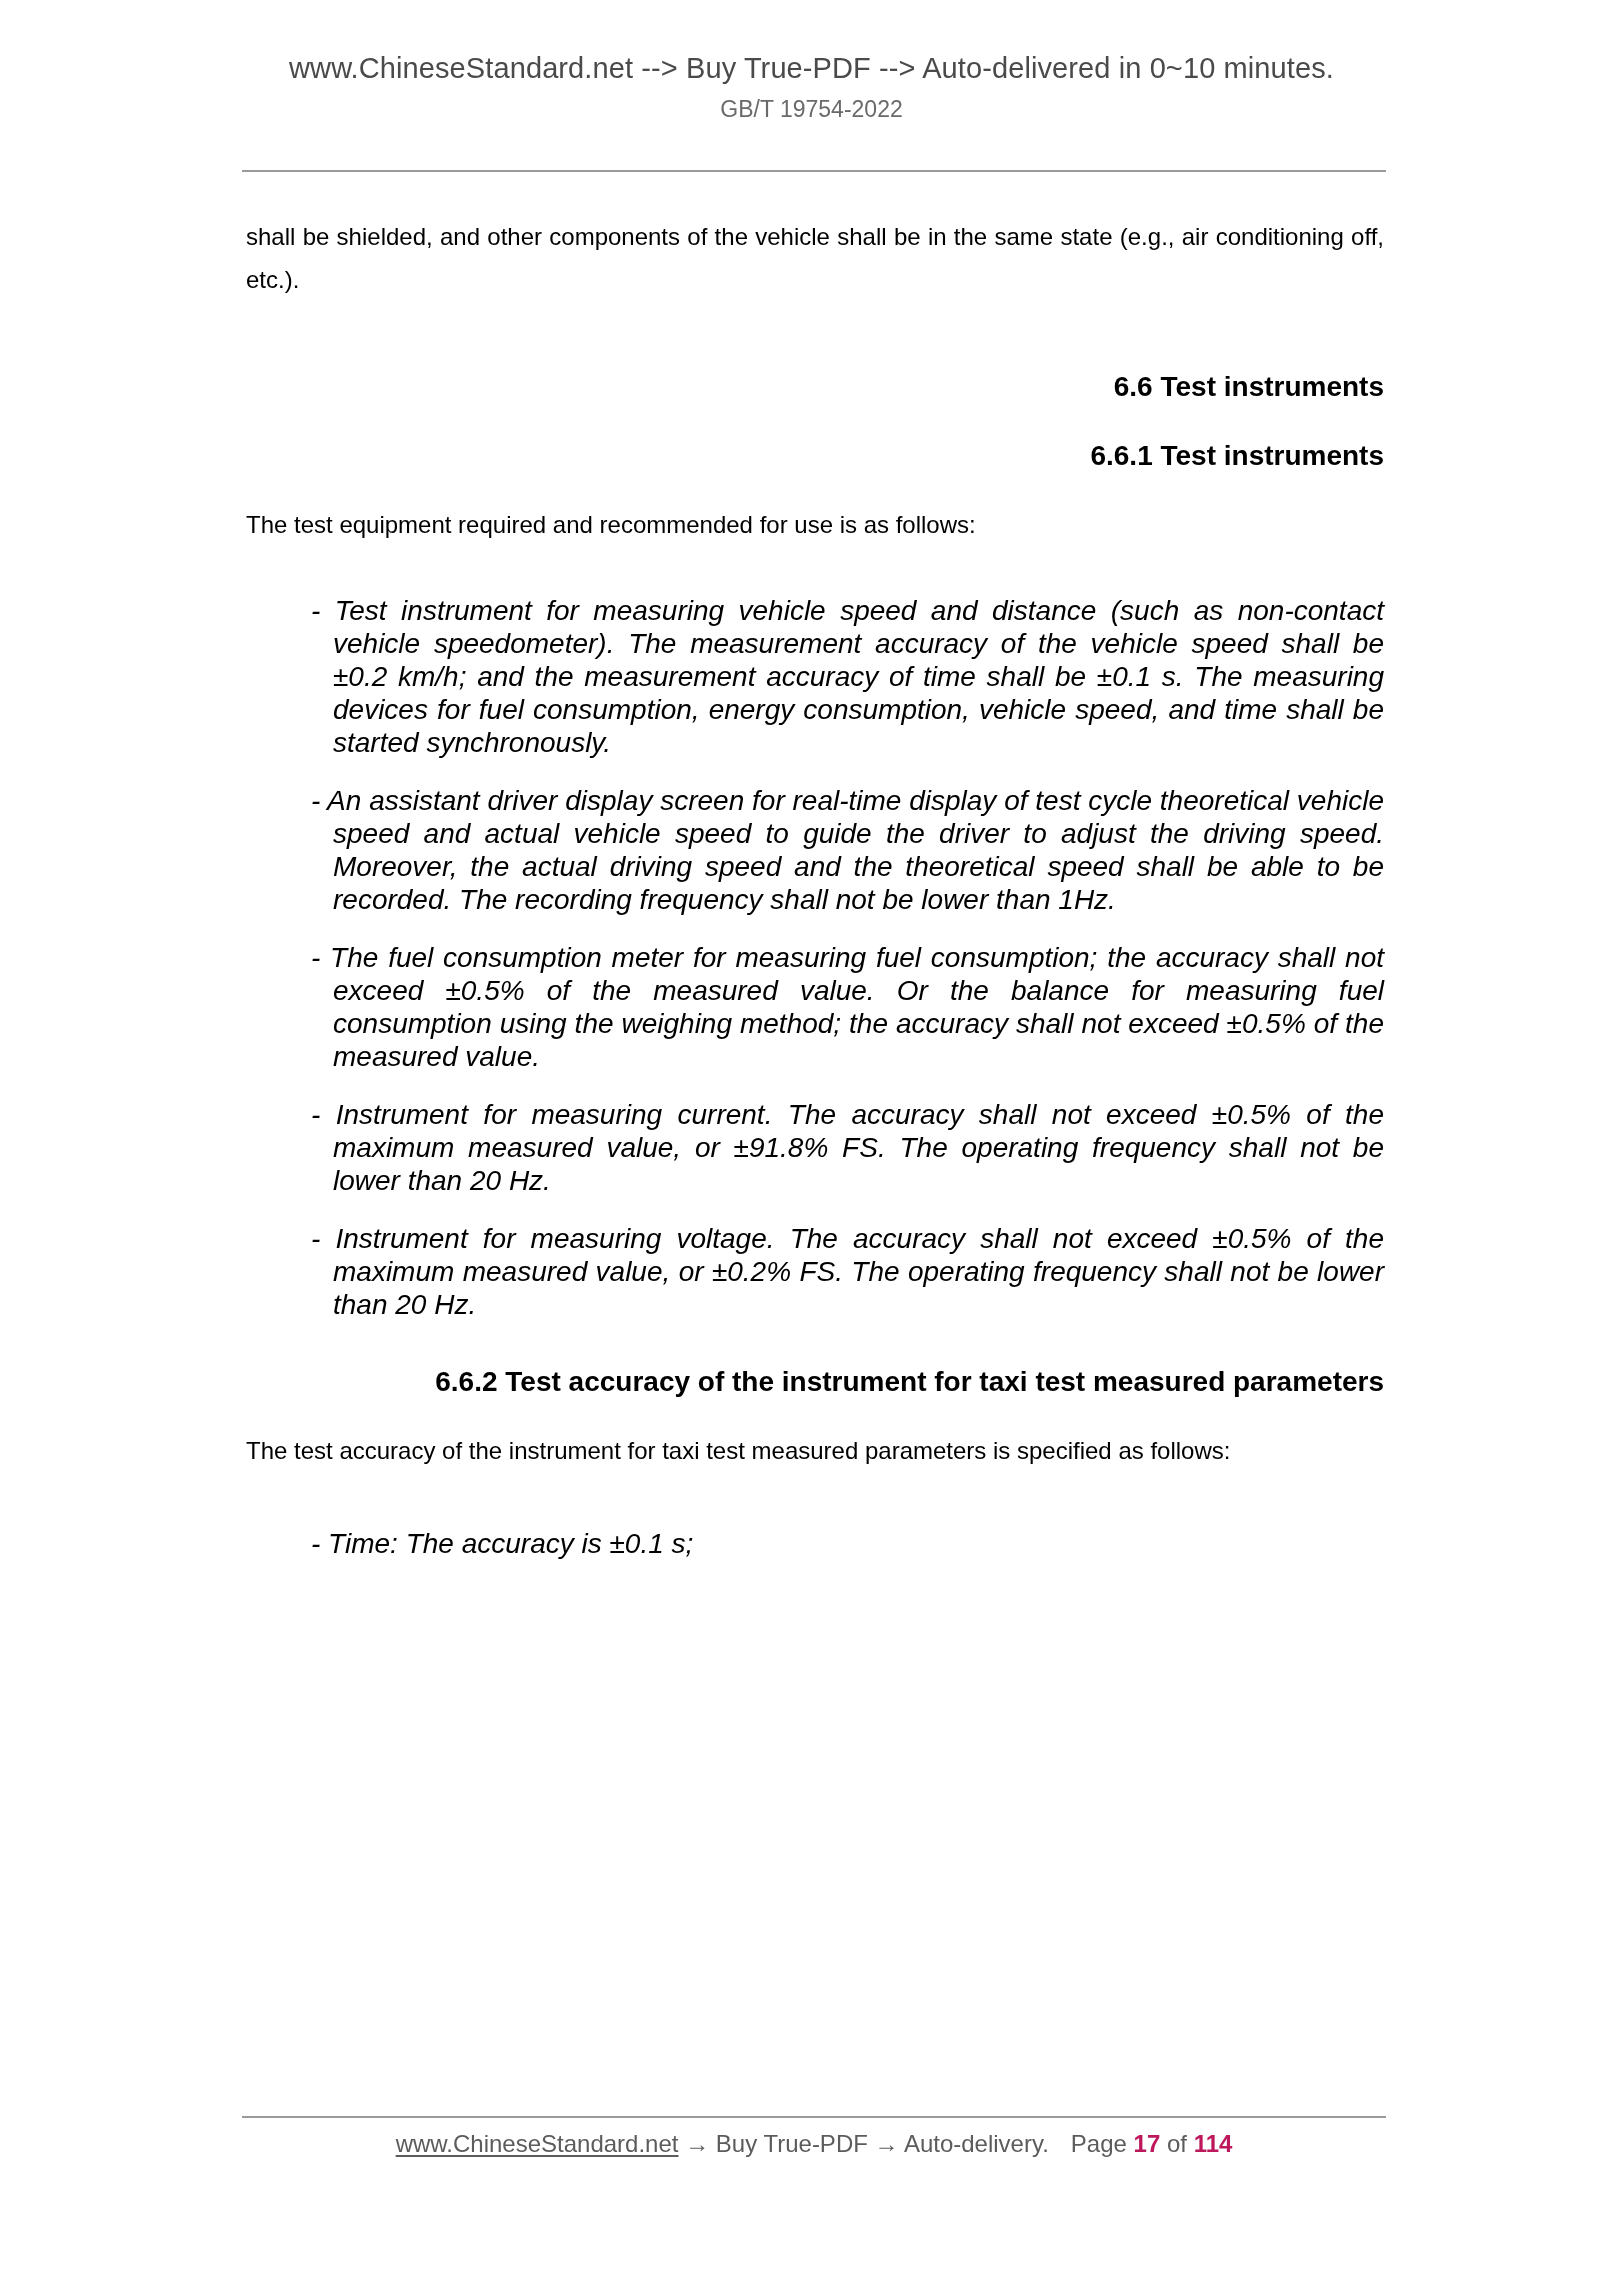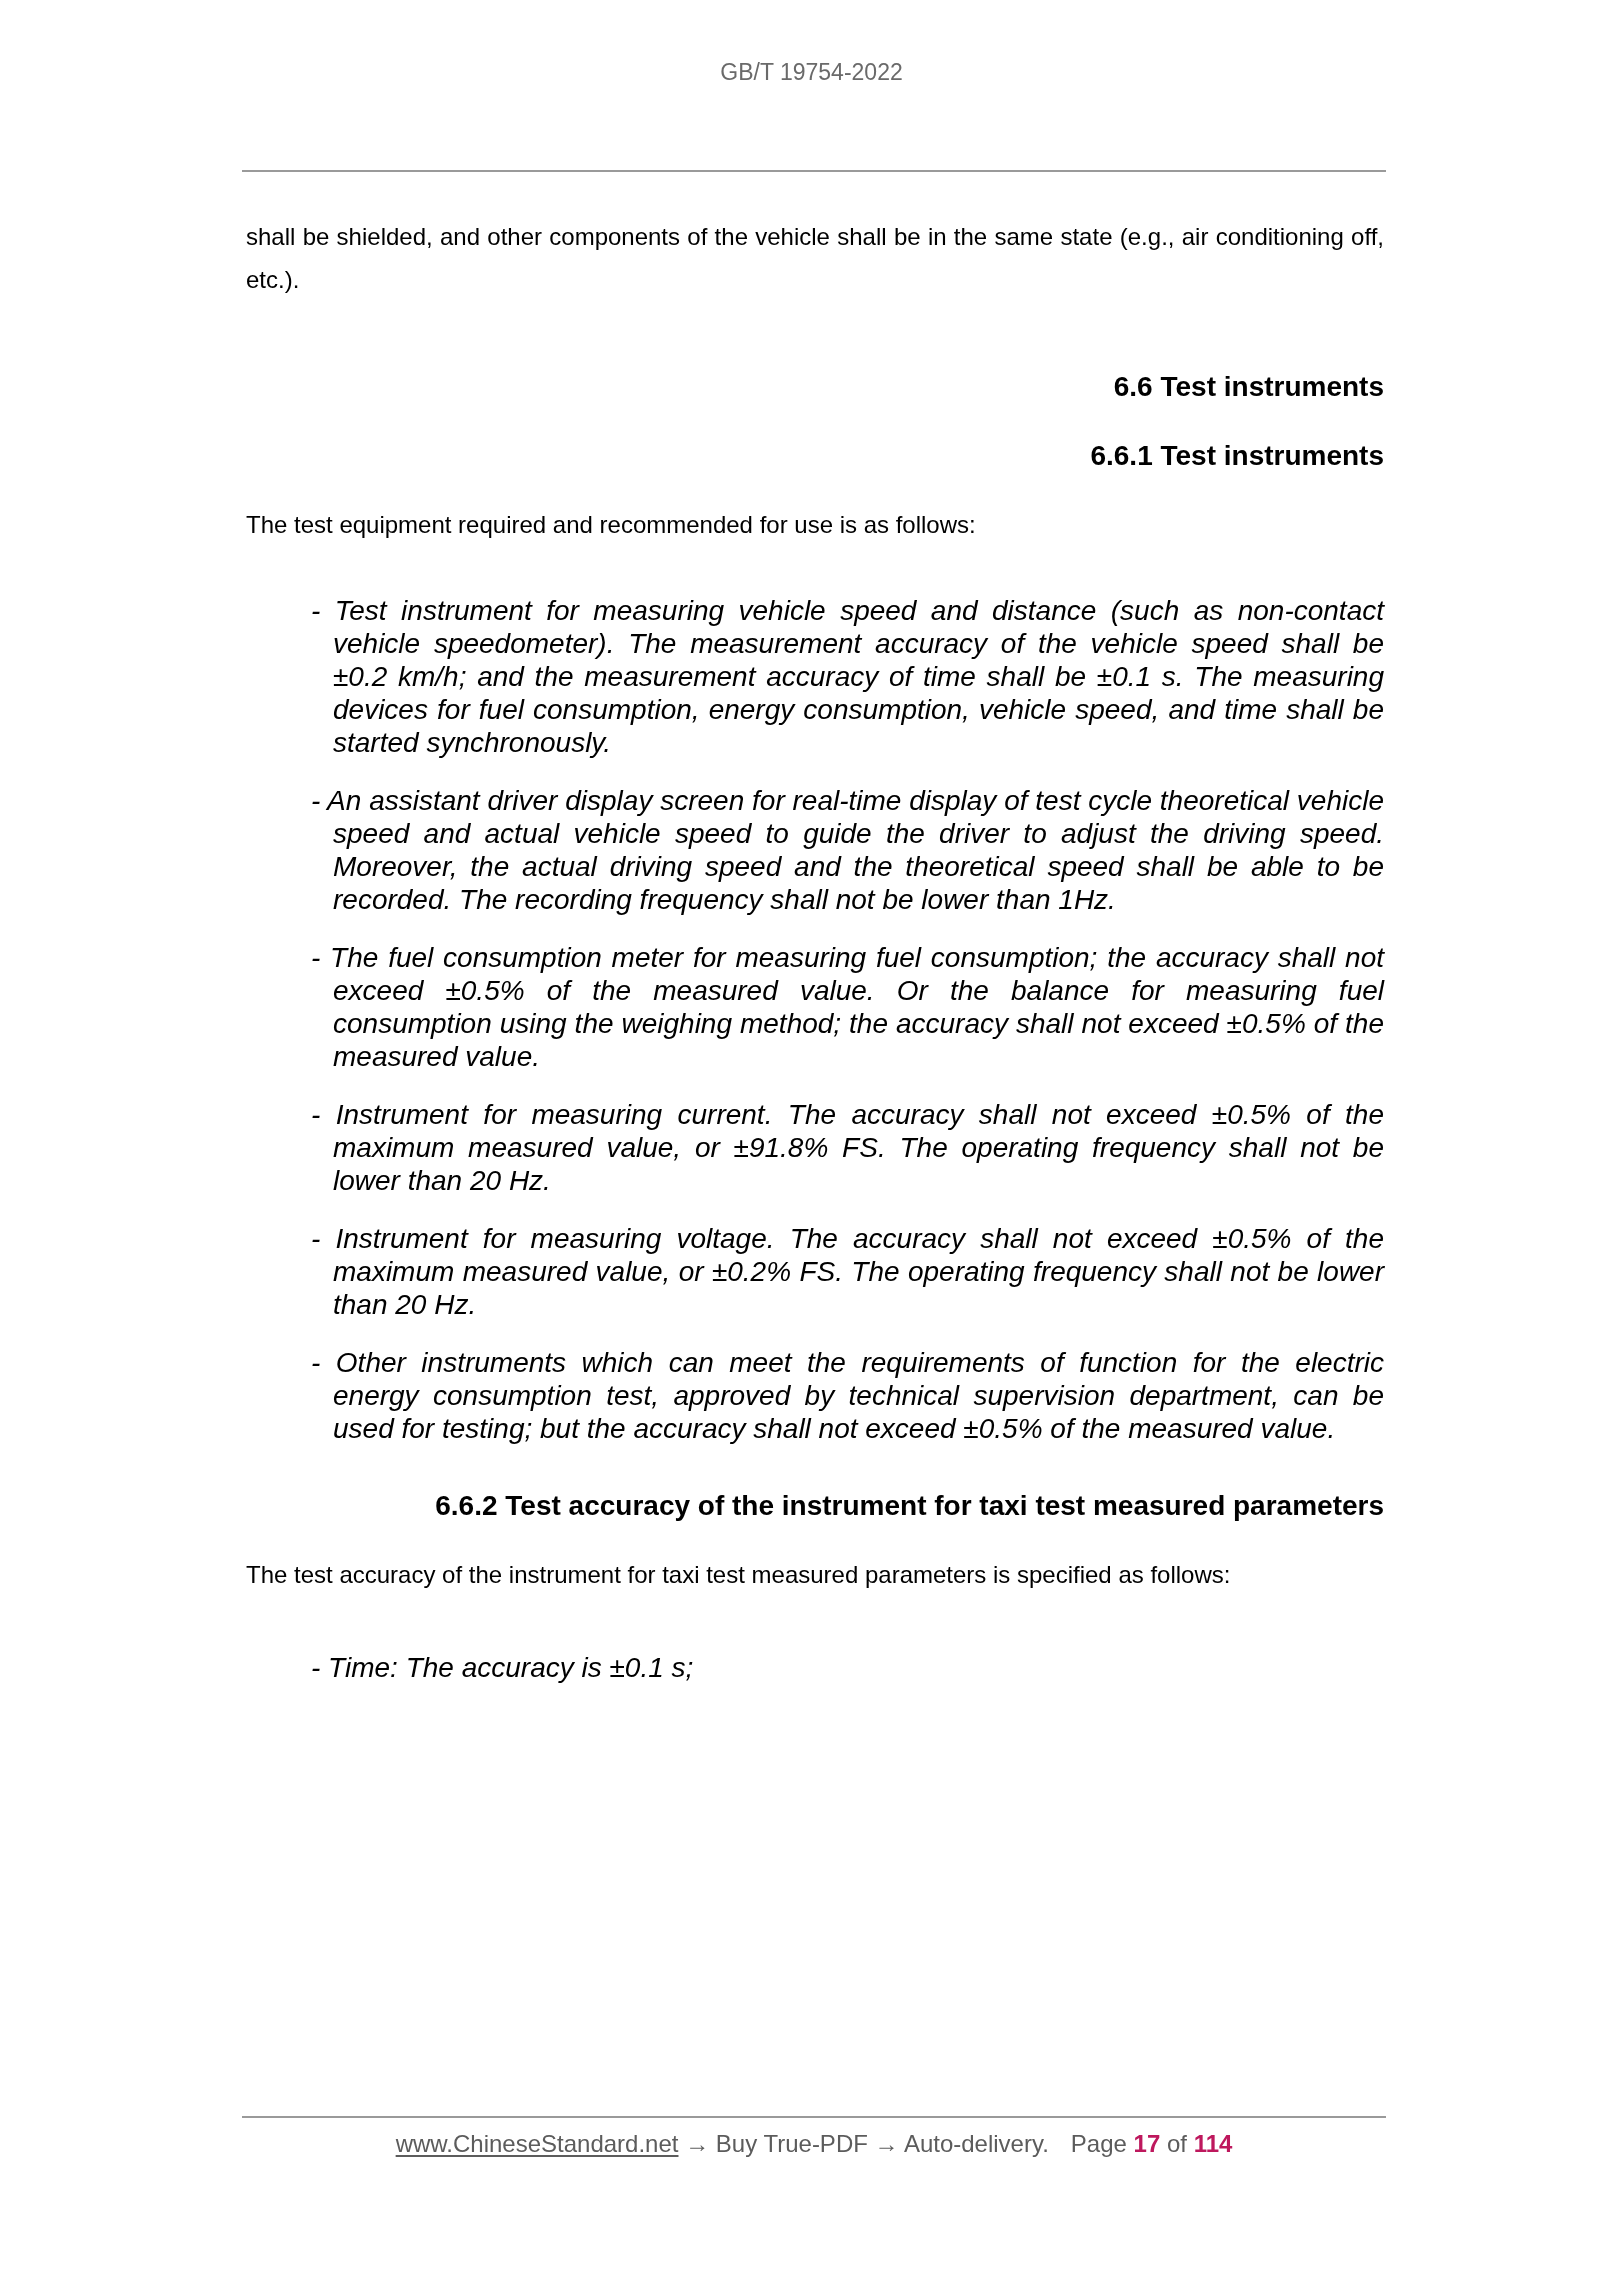--- a/index.html
+++ b/index.html
@@ -160,20 +160,21 @@
   .footer-word {
     color: #5c5c5c;
   }
 </style>
 </head>
 <body>
 
 <div class="page">
 
   <div class="page-header">
+    <div class="header-promo">www.ChineseStandard.net --&gt; Buy True-PDF --&gt; Auto-delivered in 0~10 minutes.</div>
     <div class="header-standard">GB/T 19754-2022</div>
   </div>
 
   <div class="header-rule"></div>
 
   <div class="content">
 
     <p class="para">shall be shielded, and other components of the vehicle shall be in the same state (e.g., air conditioning off, etc.).</p>
 
     <div class="gap-sm"></div>
@@ -185,21 +186,20 @@
     <p class="para">The test equipment required and recommended for use is as follows:</p>
 
     <div class="gap-sm"></div>
 
     <ul class="bullet-list">
       <li class="bullet">- Test instrument for measuring vehicle speed and distance (such as non-contact vehicle speedometer). The measurement accuracy of the vehicle speed shall be ±0.2 km/h; and the measurement accuracy of time shall be ±0.1 s. The measuring devices for fuel consumption, energy consumption, vehicle speed, and time shall be started synchronously.</li>
       <li class="bullet">- An assistant driver display screen for real-time display of test cycle theoretical vehicle speed and actual vehicle speed to guide the driver to adjust the driving speed. Moreover, the actual driving speed and the theoretical speed shall be able to be recorded. The recording frequency shall not be lower than 1Hz.</li>
       <li class="bullet">- The fuel consumption meter for measuring fuel consumption; the accuracy shall not exceed ±0.5% of the measured value. Or the balance for measuring fuel consumption using the weighing method; the accuracy shall not exceed ±0.5% of the measured value.</li>
       <li class="bullet">- Instrument for measuring current. The accuracy shall not exceed ±0.5% of the maximum measured value, or ±91.8% FS. The operating frequency shall not be lower than 20 Hz.</li>
       <li class="bullet">- Instrument for measuring voltage. The accuracy shall not exceed ±0.5% of the maximum measured value, or ±0.2% FS. The operating frequency shall not be lower than 20 Hz.</li>
-      <li class="bullet">- Other instruments which can meet the requirements of function for the electric energy consumption test, approved by technical supervision department, can be used for testing; but the accuracy shall not exceed ±0.5% of the measured value.</li>
     </ul>
 
     <div class="gap-sm"></div>
 
     <h3 class="heading">6.6.2 Test accuracy of the instrument for taxi test measured parameters</h3>
 
     <p class="para">The test accuracy of the instrument for taxi test measured parameters is specified as follows:</p>
 
     <div class="gap-md"></div>
 

